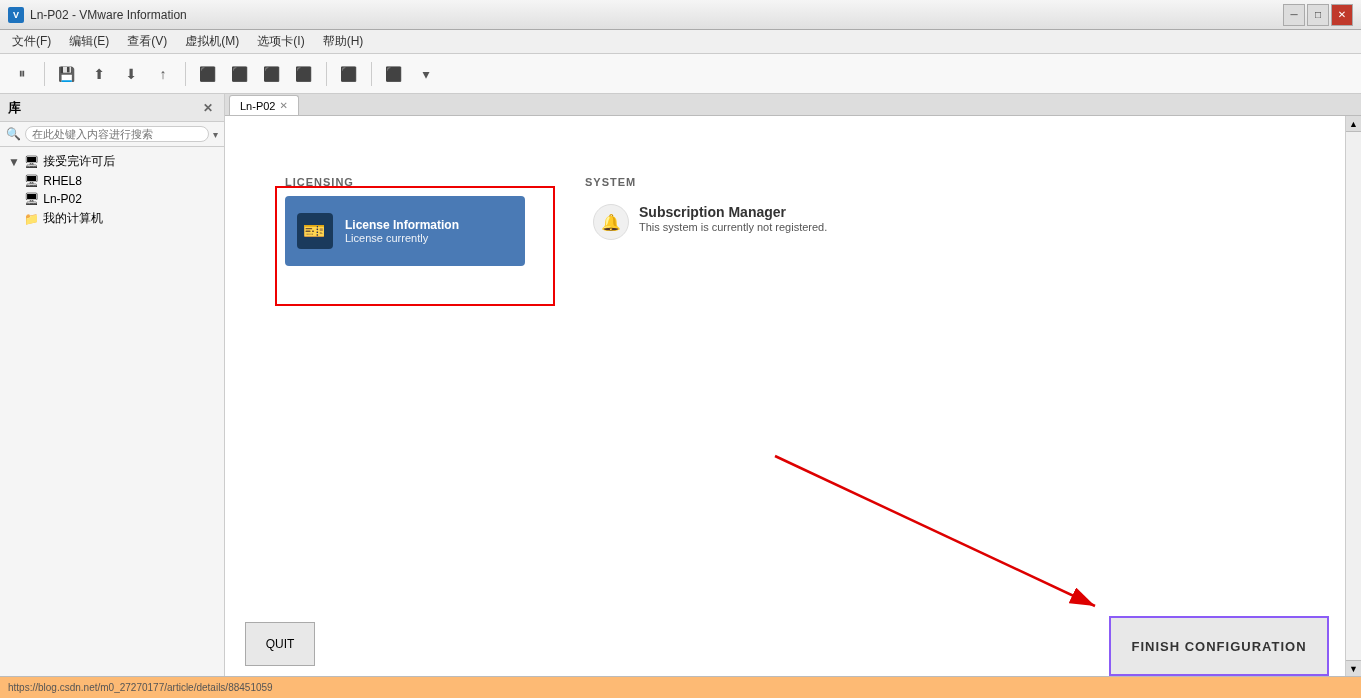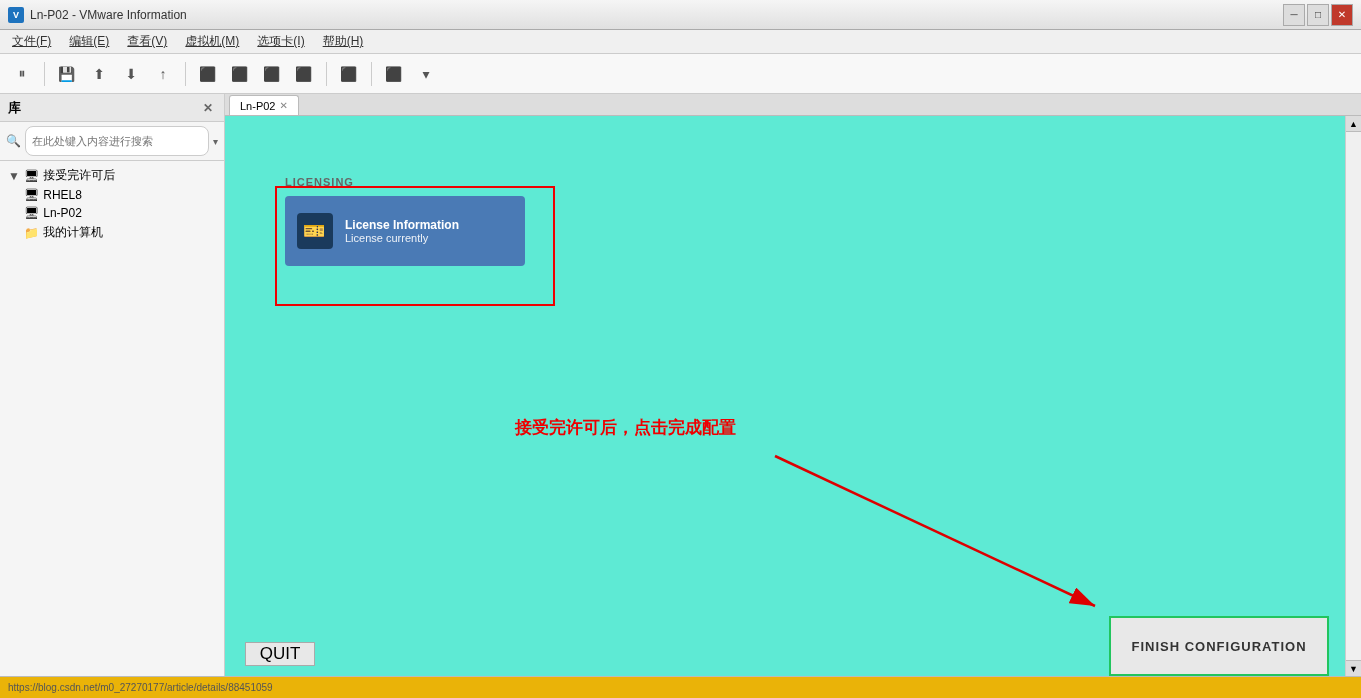--- a/index.html
+++ b/index.html
@@ -44,21 +44,20 @@
       align-items: center;
       padding: 0 4px;
       font-size: 12px;
       color: #333;
       gap: 2px;
     }
     .menu-item {
       padding: 0 8px;
       cursor: pointer;
       border-radius: 2px;
-      text-decoration: underline;
     }
 
     
     #toolbar {
       height: 40px;
       background: #f8f8f8;
       border-bottom: 1px solid #ccc;
       display: flex;
       align-items: center;
       padding: 0 8px;
@@ -111,21 +110,21 @@
       display: flex;
       align-items: center;
       gap: 4px;
     }
     #search-bar input {
       flex: 1;
       border: 1px solid #ccc;
       border-radius: 8px;
       padding: 2px 6px;
       font-size: 11px;
-      height: 30px;
+      height: 16px;
       background: white;
     }
     #search-bar .search-arrow {
       font-size: 10px; color: #666; cursor: pointer;
     }
     #tree {
       flex: 1;
       padding: 4px 0;
       font-size: 12px;
       overflow-y: auto;
@@ -186,21 +185,21 @@
       display: flex;
       flex-direction: column;
     }
 
     
     #config-area {
       position: absolute;
       left: 0; top: 0;
       right: 16px;
       bottom: 0;
-      background: #5eead4;
+      background: #ffffff;
       display: flex;
       flex-direction: column;
     }
 
     
     .section-label {
       font-size: 11px;
       font-weight: bold;
       color: #666;
       letter-spacing: 1px;
@@ -274,55 +273,55 @@
       color: #e00;
       font-size: 16px;
       font-weight: bold;
     }
 
     
     #finish-btn {
       width: 220px;
       height: 60px;
       background: #e8e8e8;
-      border: 2px solid #22c55e;
+      border: 2px solid #8b5cf6;
       display: flex;
       align-items: center;
       justify-content: center;
       font-size: 13px;
       font-weight: bold;
       color: #333;
       cursor: pointer;
       letter-spacing: 1px;
       position: absolute;
       bottom: 0;
       right: 16px;
     }
 
     
     #quit-btn {
       position: absolute;
       bottom: 10px;
       left: 20px;
       width: 70px;
-      height: 24px;
+      height: 44px;
       background: #e8e8e8;
       border: 1px solid #aaa;
       display: flex;
       align-items: center;
       justify-content: center;
-      font-size: 17px;
+      font-size: 12px;
       cursor: pointer;
       text-align: center;
     }
 
     
     #statusbar {
       height: 22px;
-      background: #eab308;
+      background: #fdba74;
       border-top: 1px solid #bbb;
       display: flex;
       align-items: center;
       padding: 0 8px;
       font-size: 10px;
       color: #555;
       gap: 8px;
     }
 
     
@@ -439,23 +438,32 @@
               <div class="license-card">
                 <div class="license-icon">🎫</div>
                 <div class="license-text">
                   <div class="license-title">License Information</div>
                   <div class="license-sub">License currently</div>
                 </div>
               </div>
             </div>
           </div>
 
+          <div class="section-group">
+            <div class="section-label">SYSTEM</div>
+            <div class="subscription-card">
+              <div class="sub-icon">🔔</div>
+              <div class="sub-text">
+                <div class="sub-title">Subscription Manager</div>
+                <div class="sub-desc">This system is currently not registered.</div>
+              </div>
+            </div>
+          </div>
         </div>
 
-        <div class="annotation-text" style="top: 300px; left: 290px; font-size:17px;">接受完许可后，点击完成配置</div>
 
         <svg class="arrow-canvas" style="position:absolute; top:0; left:0; width:100%; height:100%; pointer-events:none;">
           <defs>
             <marker id="arrowhead" markerWidth="10" markerHeight="7" refX="10" refY="3.5" orient="auto">
               <polygon points="0 0, 10 3.5, 0 7" fill="#dd0000"></polygon>
             </marker>
           </defs>
 
           <line x1="550" y1="340" x2="870" y2="490" stroke="#dd0000" stroke-width="2.5" marker-end="url(#arrowhead)"></line>
         </svg>

